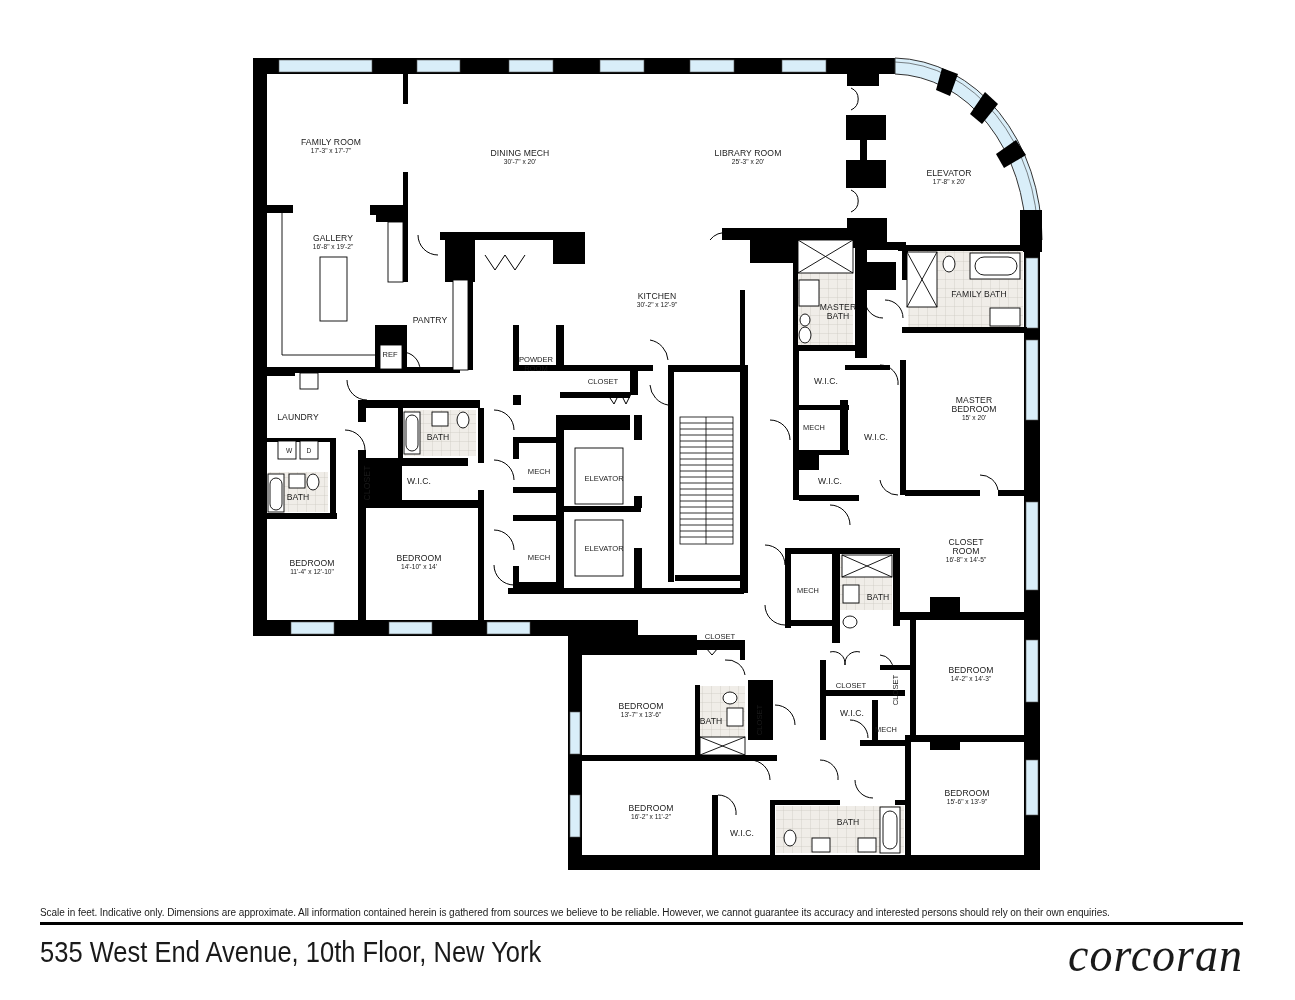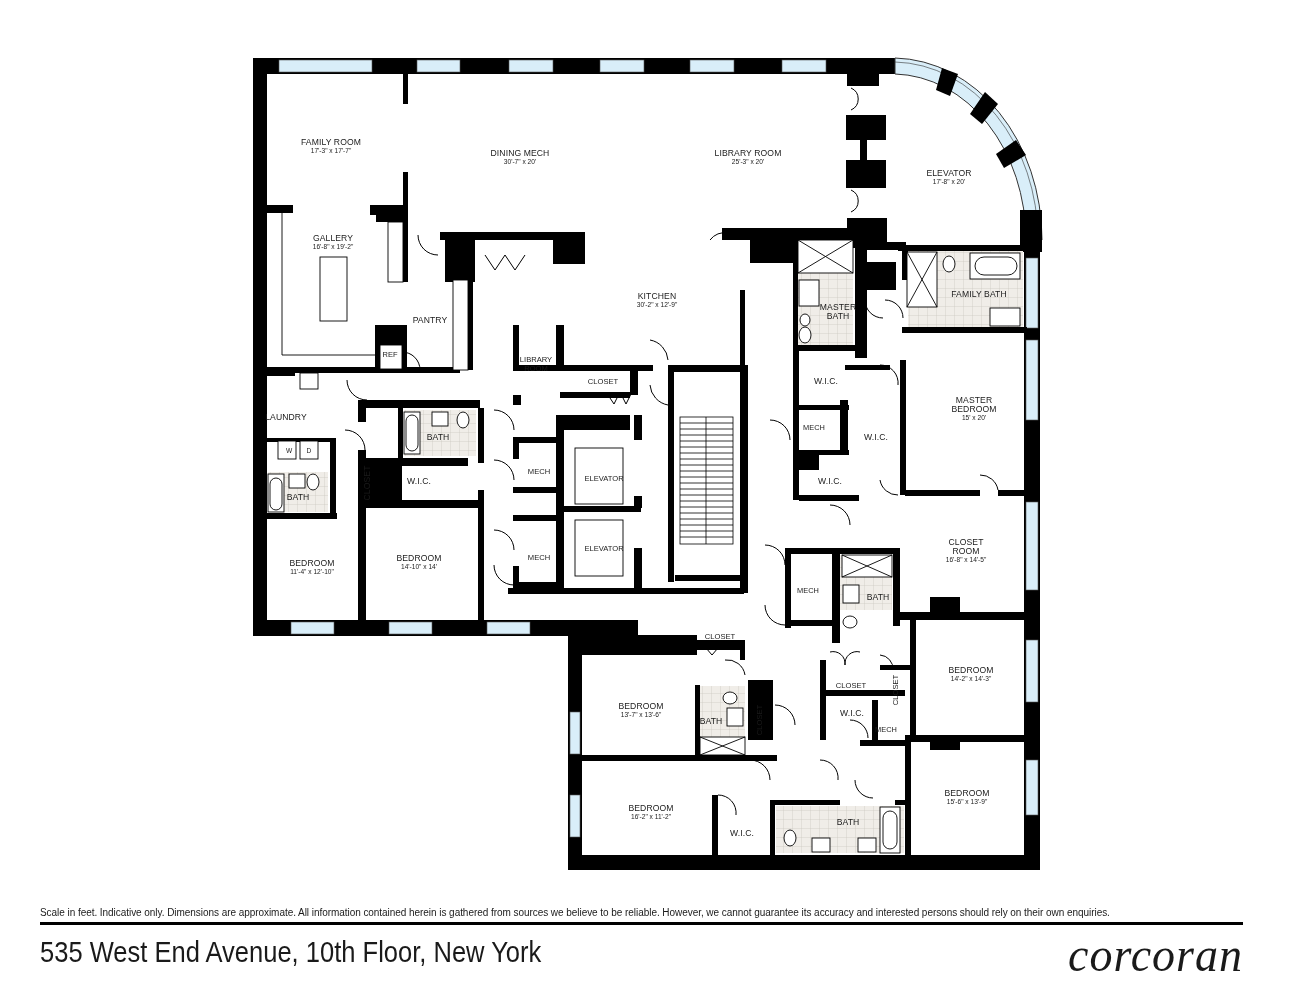--- a/index.html
+++ b/index.html
@@ -358,21 +358,21 @@
     <span class="d">15'-6" x 13'-9"</span>
   </div>
 
   
   <div class="lbl" style="left:430px;top:316px">
       <span class="n">PANTRY</span>
     </div>
   <div class="lbl" style="left:390px;top:350px;font-size:7px">
       <span class="d" style="font-size:7.5px">REF</span>
     </div>
-  <div class="lbl" style="left:286px;top:413px">
+  <div class="lbl" style="left:298px;top:413px">
       <span class="n">LAUNDRY</span>
     </div>
   <div class="lbl" style="left:289px;top:447px">
       <span class="d">W</span>
     </div>
   <div class="lbl" style="left:309px;top:447px">
       <span class="d">D</span>
     </div>
   <div class="lbl" style="left:298px;top:493px">
       <span class="n">BATH</span>
@@ -380,21 +380,21 @@
   <div class="lbl" style="left:438px;top:433px">
       <span class="n">BATH</span>
     </div>
   <div class="lbl vert" style="left:368px;top:483px">
       <span class="n">CLOSET</span>
     </div>
   <div class="lbl" style="left:419px;top:477px">
       <span class="n">W.I.C.</span>
     </div>
   <div class="lbl" style="left:536px;top:355px">
-    <span class="d" style="font-size:7.6px">LIBRARY</span>
+    <span class="d" style="font-size:7.6px">POWDER</span>
     <span class="d" style="font-size:7.6px">ROOM</span>
   </div>
   <div class="lbl" style="left:603px;top:377px">
       <span class="d" style="font-size:7.6px">CLOSET</span>
     </div>
   <div class="lbl" style="left:539px;top:467px">
       <span class="d" style="font-size:7.6px">MECH</span>
     </div>
   <div class="lbl" style="left:539px;top:553px">
       <span class="d" style="font-size:7.6px">MECH</span>

